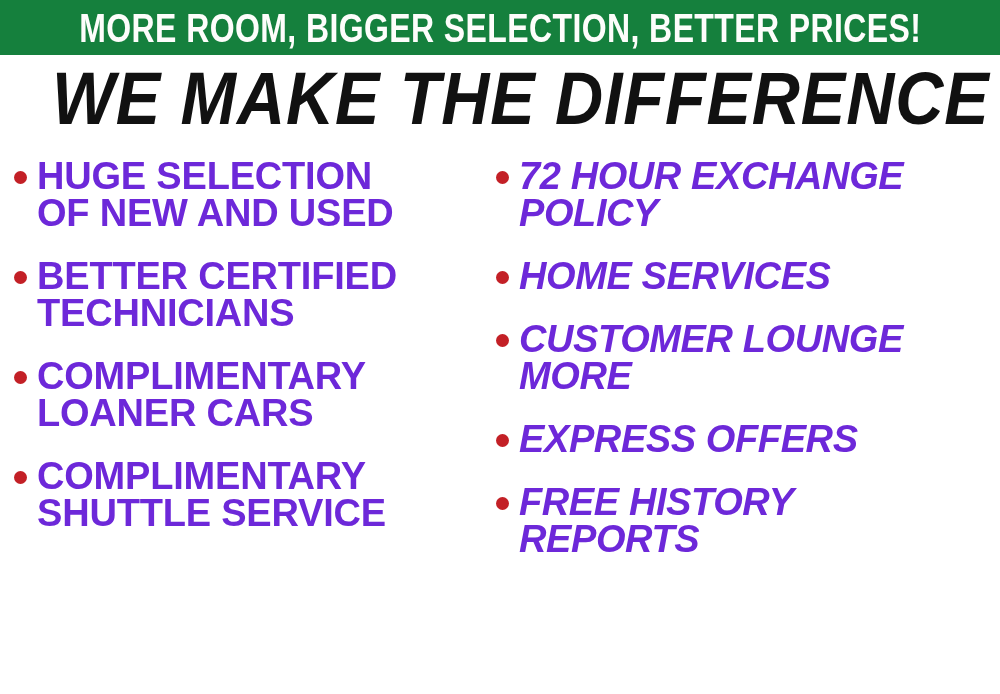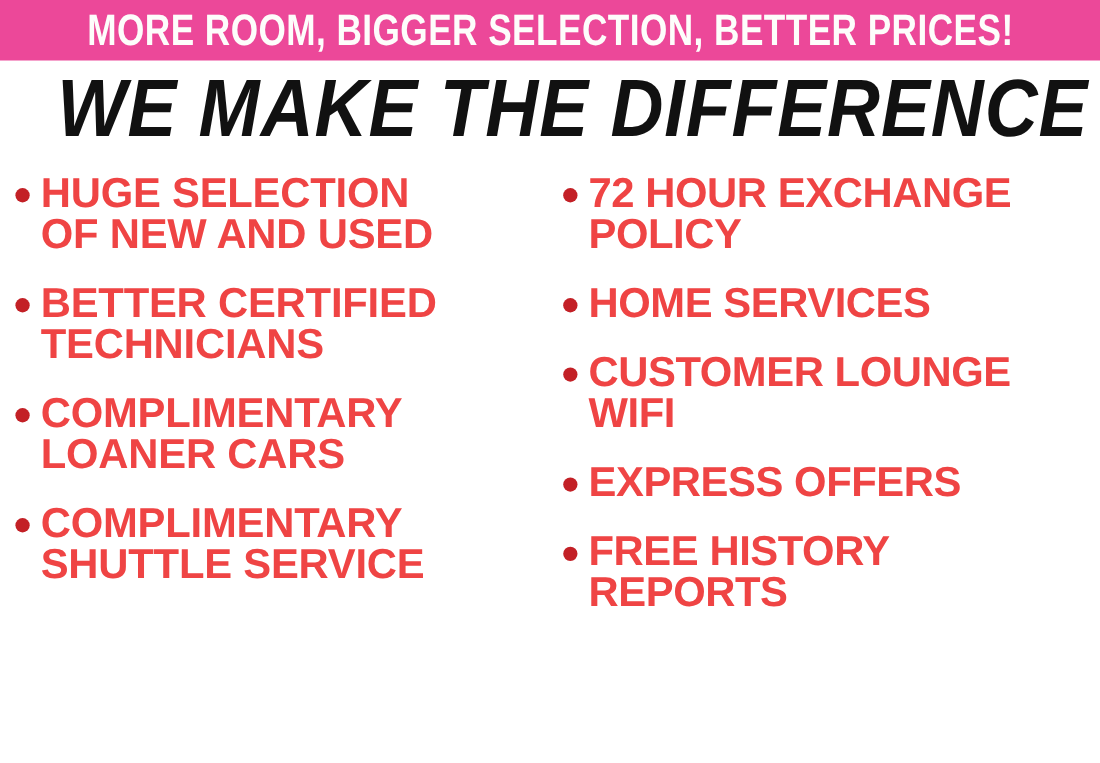--- a/index.html
+++ b/index.html
@@ -15,21 +15,21 @@
     position: relative;
   }
 
   
   .banner {
     position: absolute;
     left: 0;
     top: 0;
     width: 1000px;
     height: 55px;
-    background: #ec4899;
+    background: #15803d;
     display: flex;
     align-items: center;
     justify-content: center;
   }
   .banner-text {
     color: #fdfdfb;
     font-family: "Liberation Sans Narrow", "Liberation Sans", sans-serif;
     font-weight: bold;
     font-size: 40px;
     line-height: 40px;
@@ -67,38 +67,38 @@
     top: 158px;
     width: 1000px;
     height: 520px;
   }
   .column {
     position: absolute;
     top: 0;
     width: 480px;
   }
   .column.left  { left: 14px; }
-  .column.right { left: 512px; }
+  .column.right { left: 496px; font-style: italic; }
 
   .bullet-item {
     display: flex;
     align-items: flex-start;
     margin-bottom: 26px;
   }
   .bullet-dot {
     flex: 0 0 auto;
     width: 13px;
     height: 13px;
     border-radius: 50%;
     background: #c32026;
     margin-top: 13px;
     margin-right: 10px;
   }
   .bullet-label {
-    color: #ef4444;
+    color: #6d28d9;
     font-family: "Liberation Sans", sans-serif;
     font-weight: bold;
     font-size: 38px;
     line-height: 37px;
     letter-spacing: -0.2px;
     white-space: pre-line;
   }
   .column.right .bullet-label { letter-spacing: -0.4px; }
 </style>
 </head>
@@ -143,21 +143,21 @@
       <span class="bullet-label">72 HOUR EXCHANGE
 POLICY</span>
     </div>
     <div class="bullet-item">
       <span class="bullet-dot"></span>
       <span class="bullet-label">HOME SERVICES</span>
     </div>
     <div class="bullet-item">
       <span class="bullet-dot"></span>
       <span class="bullet-label">CUSTOMER LOUNGE
-WIFI</span>
+MORE</span>
     </div>
     <div class="bullet-item">
       <span class="bullet-dot"></span>
       <span class="bullet-label">EXPRESS OFFERS</span>
     </div>
     <div class="bullet-item">
       <span class="bullet-dot"></span>
       <span class="bullet-label">FREE HISTORY
 REPORTS</span>
     </div>

